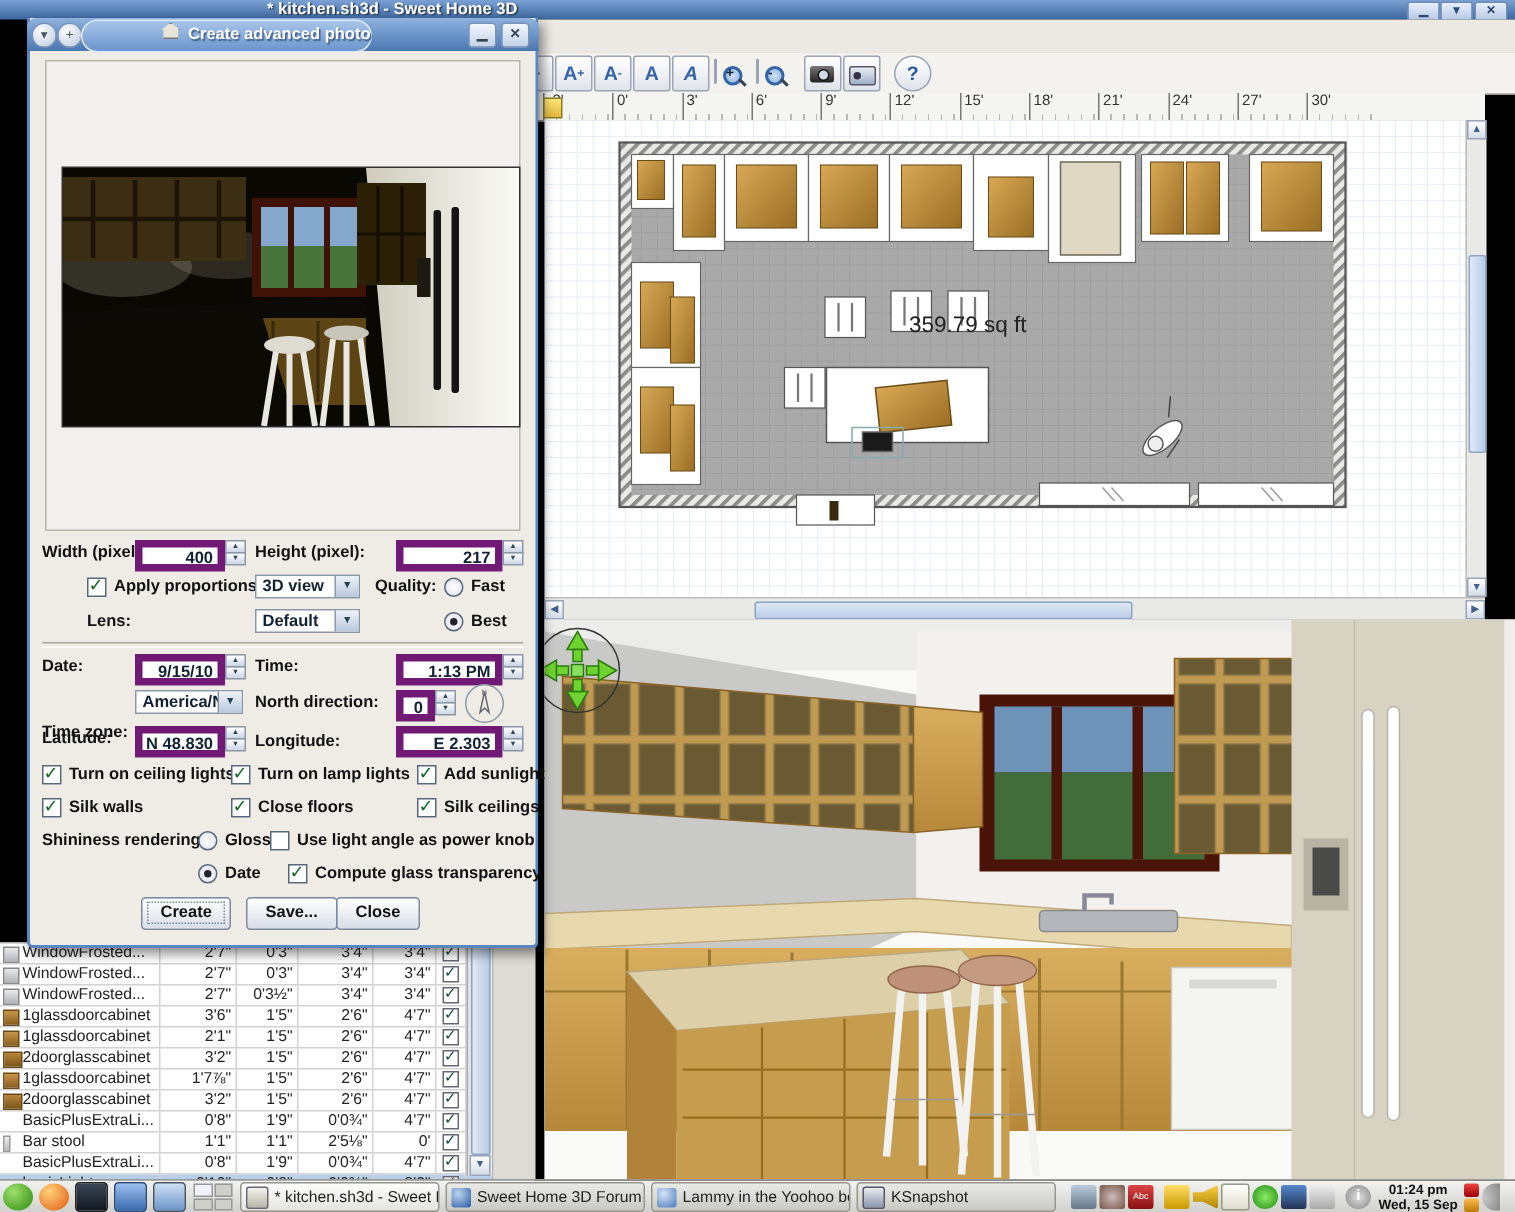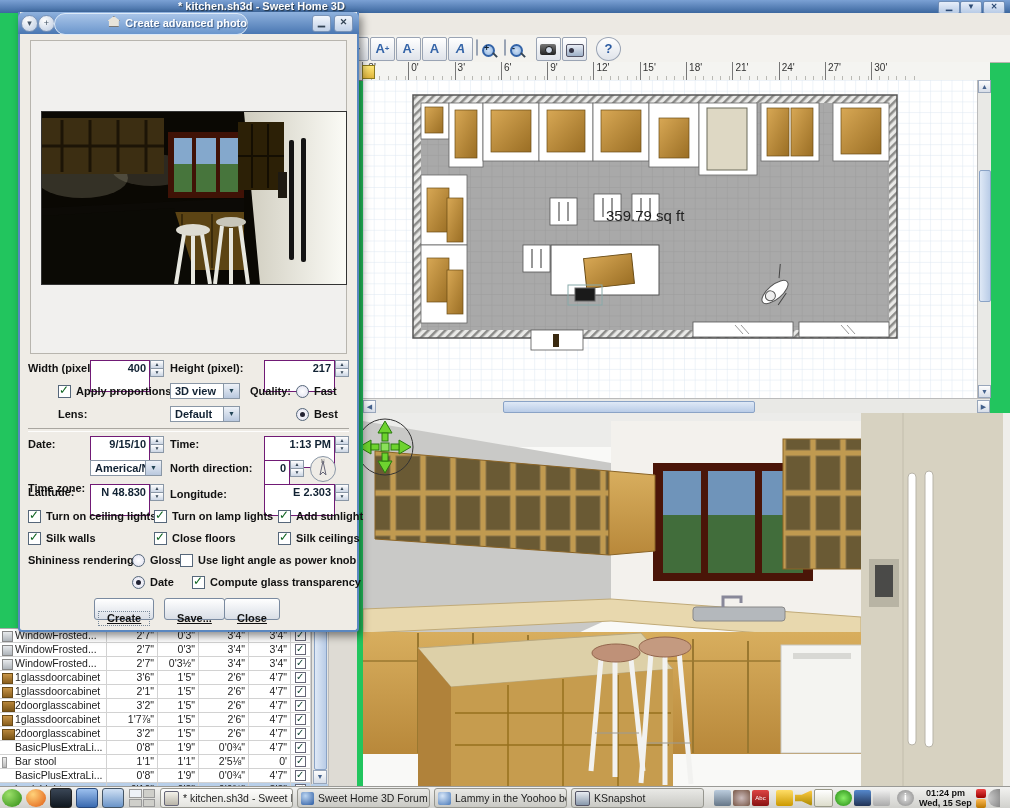--- a/index.html
+++ b/index.html
@@ -1,17 +1,17 @@
 <!DOCTYPE html>
 <html><head>
 <meta charset="utf-8">
 <style>
   html,body{margin:0;padding:0;background:#555;}
   #screen{position:relative;width:1010px;height:808px;overflow:hidden;
-    font-family:"Liberation Sans",sans-serif;font-size:11px;background:#22c55e;}
+    font-family:"Liberation Sans",sans-serif;font-size:11px;background:#000000;}
   .abs{position:absolute;}
   
   #titlebar{left:0;top:0;width:1010px;height:13px;
     background:linear-gradient(#7ba1d4,#3c679f);color:#fff;font-weight:bold;overflow:hidden;}
   #titlebar .ttext{position:absolute;left:178px;top:0px;white-space:nowrap;text-shadow:1px 1px 1px #234;}
   .wbtn{position:absolute;top:1px;width:20px;height:11px;background:linear-gradient(#e7eefa,#b8cbe6);
     border:1px solid #6f8db6;border-radius:2px;color:#2c4a74;font-size:8px;line-height:10px;text-align:center;}
   #menustrip{left:355px;top:13px;width:655px;height:22px;background:#ece9e3;border-bottom:1px solid #c2bfb8;}
   #toolbar{left:340px;top:35px;width:670px;height:27px;background:#f3f2ee;border-bottom:1px solid #b9b6af;}
   .tbtn{position:absolute;top:2px;width:23px;height:22px;background:linear-gradient(#ffffff,#dfe3ea);
@@ -73,38 +73,38 @@
     text-align:right;line-height:19px;text-shadow:1px 1px 1px #3a5a85;white-space:nowrap;}
   #dlg-capsule .hicon{display:inline-block;width:11px;height:9px;background:#e8e4da;border:1px solid #777;
     margin-right:5px;clip-path:polygon(50% 0,100% 45%,88% 45%,88% 100%,12% 100%,12% 45%,0 45%);}
   .dlg-wbtn{position:absolute;top:3px;width:17px;height:15px;background:linear-gradient(#f2f6fc,#c2d2e8);
     border:1px solid #7a94b8;border-radius:3px;color:#345;font-size:9px;line-height:13px;text-align:center;font-weight:bold;}
   #preview-panel{position:absolute;left:10px;top:28px;width:315px;height:312px;background:#f1f0ee;
     border:1px solid #b8b5ae;}
   #preview-img{position:absolute;left:10px;top:70px;width:304px;height:172px;border:1px solid #333;}
   .r{position:absolute;height:16px;display:flex;align-items:center;white-space:nowrap;}
   .lbl{font-weight:bold;color:#111;}
-  .field{position:absolute;height:32px;background:#fff;border:1px solid #701a75;box-sizing:border-box;
+  .field{position:absolute;height:21px;background:#fff;border:5px solid #701a75;box-sizing:border-box;
     text-align:right;padding:1px 3px 0 0;font-weight:bold;color:#123;}
   .spin{position:absolute;width:12px;height:15px;}
   .spin b{position:absolute;left:0;width:12px;height:7px;background:linear-gradient(#fff,#ccd6e4);
     border:1px solid #8a97a6;font-size:5px;line-height:6px;text-align:center;color:#345;font-weight:normal;}
   .spin b.dn{top:8px;}
   .combo{position:absolute;height:16px;background:#fff;border:1px solid #8a97a6;box-sizing:border-box;
     font-weight:bold;color:#123;padding:1px 0 0 4px;}
   .combo i{position:absolute;right:0;top:0;width:15px;height:14px;background:linear-gradient(#eef2f8,#b9c8de);
     border-left:1px solid #8a97a6;font-style:normal;font-size:7px;text-align:center;line-height:13px;color:#245;}
   .cb{width:11px;height:11px;background:#fff;border:1px solid #56677a;position:relative;flex:none;margin-right:5px;}
   .cb.on::after{content:"✓";position:absolute;left:0px;top:-3px;font-size:12px;color:#162;}
   .radio{width:11px;height:11px;border-radius:50%;background:radial-gradient(#fff,#dde);border:1px solid #56677a;position:relative;flex:none;margin-right:5px;}
   .radio.on::after{content:"";position:absolute;left:3px;top:3px;width:5px;height:5px;border-radius:50%;background:#223;}
   .sep{position:absolute;left:8px;width:321px;height:2px;border-top:1px solid #a9a6a0;border-bottom:1px solid #fdfdfc;}
   .pbtn{position:absolute;height:20px;background:linear-gradient(#ffffff,#d9dee6);border:1px solid #7a8aa0;
     border-radius:3px;font-weight:bold;color:#111;text-align:center;}
-  .pbtn .inner{display:block;margin:12px 3px;border:1px dotted transparent;line-height:13px;padding:0 8px;text-decoration:underline;}
+  .pbtn .inner{display:block;margin:2px 3px;border:1px dotted transparent;line-height:13px;padding:0 8px;}
   .pbtn.focus .inner{border-color:#789;}
   #compass{position:absolute;width:24px;height:24px;border:1px solid #8a97a6;border-radius:50%;background:#efece6;}
   #compass svg{display:block;}
   
   #taskbar{left:0;top:786px;width:1010px;height:22px;background:linear-gradient(#f2f2f0,#cfcfcb);
     border-top:1px solid #9a9a96;z-index:60;display:flex;align-items:center;}
   .lico{flex:none;width:20px;height:18px;margin:0 2px;border-radius:3px;}
   .ico-suse{background:radial-gradient(circle at 35% 30%,#9ce06a,#2e8a12);border-radius:50%;}
   .ico-ff{background:radial-gradient(circle at 35% 30%,#ffd27a,#e05a10);border-radius:50%;}
   .ico-term{background:linear-gradient(#3a4656,#101820);border:1px solid #222;}

